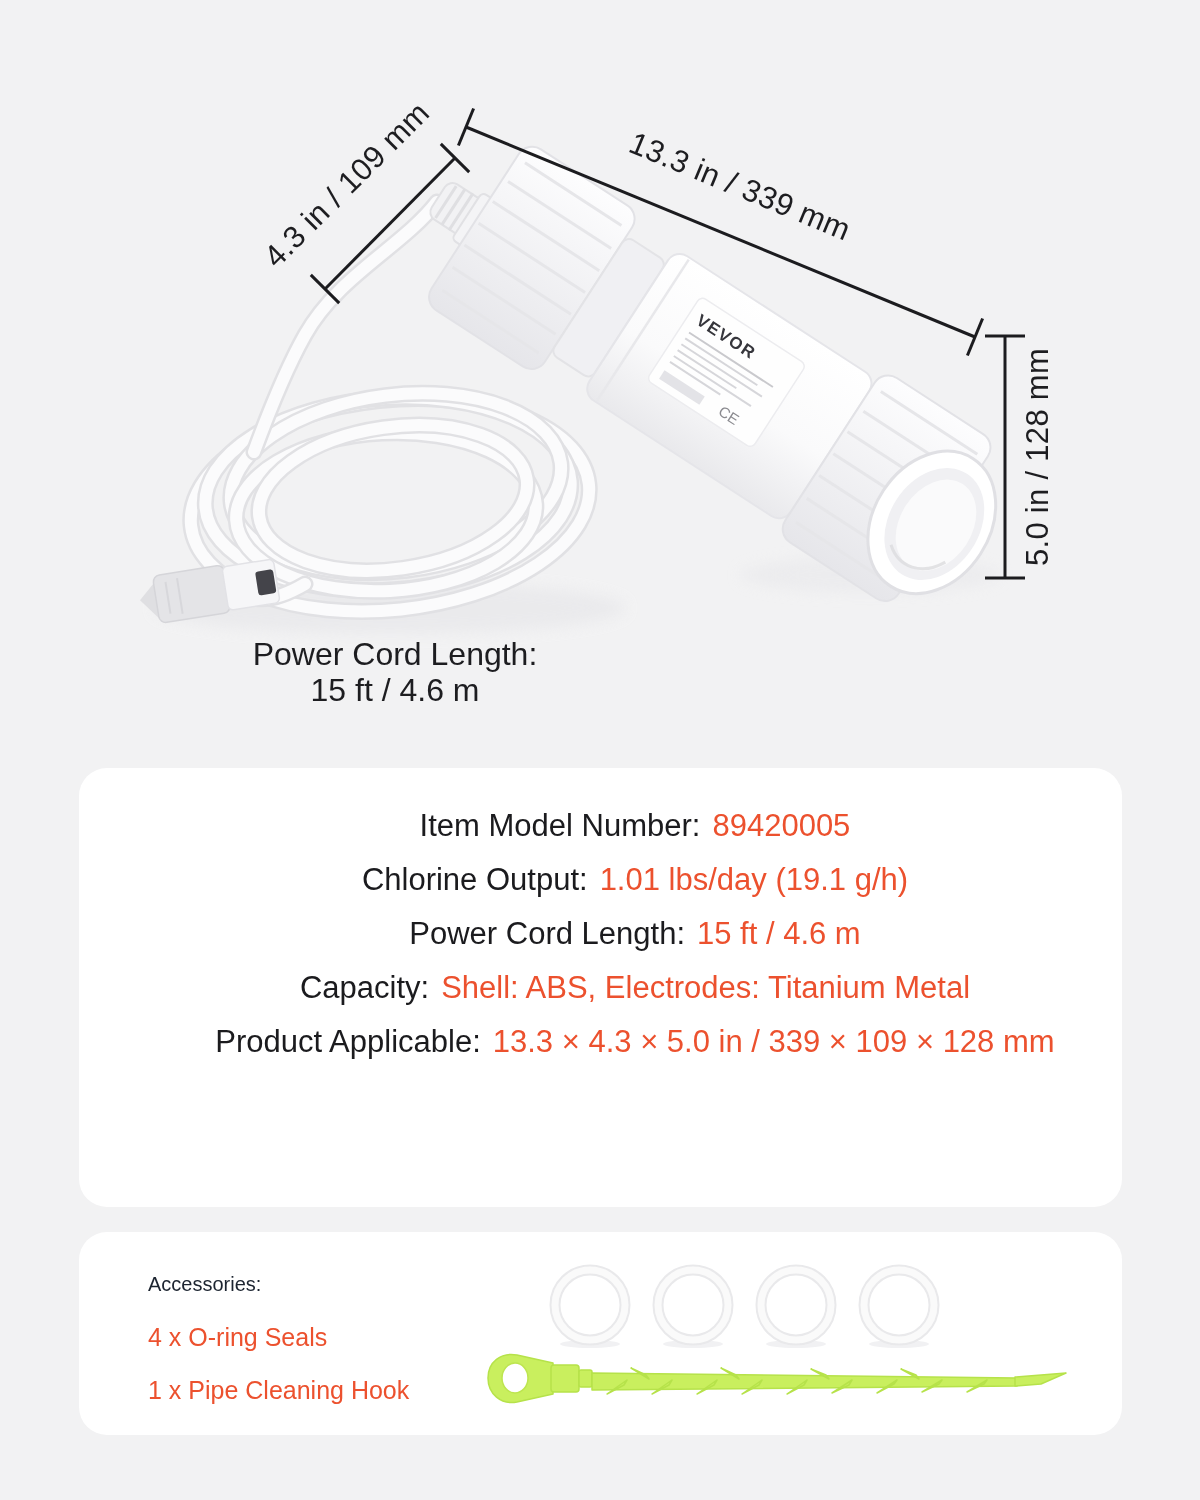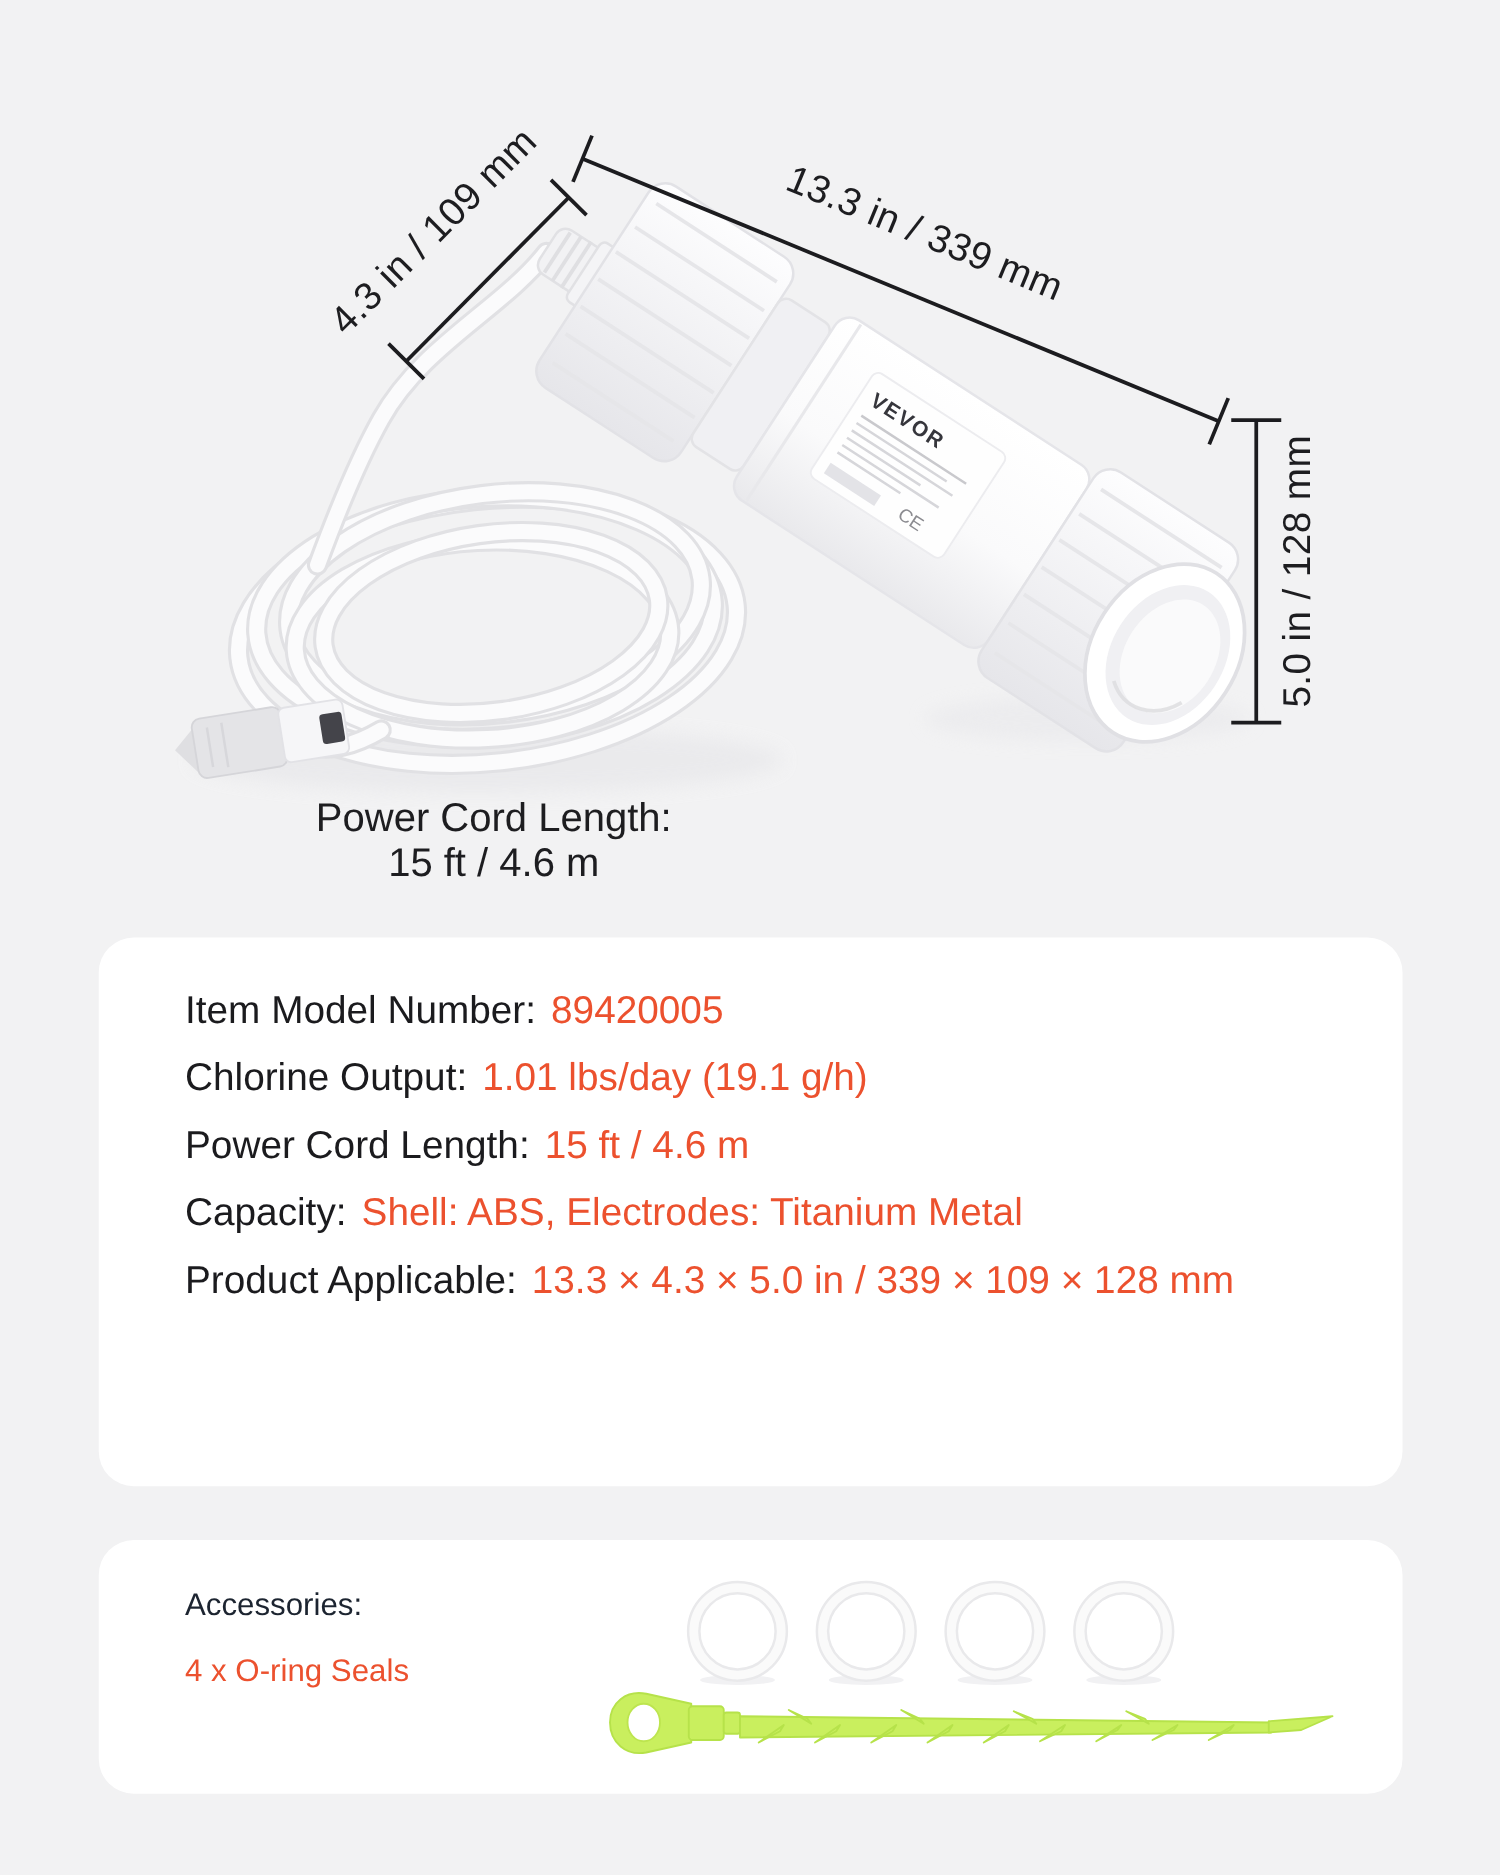--- a/index.html
+++ b/index.html
@@ -14,28 +14,28 @@
     font-size:31px;fill:#1d1d20;letter-spacing:.3px;
   }
   .caption{
     position:absolute;left:175px;top:636px;width:440px;
     text-align:center;font-size:32px;line-height:36px;color:#1d1d20;
   }
   .card{
     position:absolute;left:79px;width:1043px;background:#ffffff;
     border-radius:28px;
   }
-  .spec-card{top:750px;height:439px;padding:0;box-sizing:border-box;}
+  .spec-card{top:768px;height:439px;padding:0;box-sizing:border-box;text-align:center;}
   .spec-rows{padding:31px 0 0 69px;}
   .spec-row{height:54px;line-height:54px;font-size:31px;white-space:nowrap;}
   .spec-label{color:#1b1b1e;}
   .spec-value{color:#ec512e;margin-left:12px;}
   .acc-card{top:1232px;height:203px;}
   .acc-text{position:absolute;left:69px;top:26px;}
-  .acc-title{font-size:25px;line-height:53px;color:#1c2430;}
+  .acc-title{font-size:20px;line-height:53px;color:#1c2430;}
   .acc-item{font-size:25px;line-height:53px;color:#ec512e;white-space:nowrap;}
   .acc-svg{position:absolute;right:0;top:0;}
 </style>
 </head>
 <body>
 
 <div class="stage">
 
   <svg class="photo-svg" width="1200" height="770" viewBox="0 0 1200 770">
     <defs>
@@ -184,20 +184,21 @@
       <div class="spec-row">
         <span class="spec-label">Product Applicable:</span><span class="spec-value">13.3 × 4.3 × 5.0 in / 339 × 109 × 128 mm</span>
       </div>
     </div>
   </div>
 
   <div class="card acc-card">
     <div class="acc-text">
       <div class="acc-title">Accessories:</div>
       <div class="acc-item">4 x O-ring Seals</div>
+      <div class="acc-item">1 x Pipe Cleaning Hook</div>
     </div>
 
     <svg class="acc-svg" width="1043" height="203" viewBox="0 0 1043 203">
 
       <g>
         <g>
           <ellipse cx="511" cy="112" rx="30" ry="4" fill="#f1f1f3"></ellipse>
           <circle cx="511" cy="73" r="35" fill="none" stroke="#fafafa" stroke-width="9"></circle>
           <circle cx="511" cy="73" r="39.5" fill="none" stroke="#e9e9eb" stroke-width="2"></circle>
           <circle cx="511" cy="73" r="30.5" fill="none" stroke="#e9e9eb" stroke-width="2"></circle>

